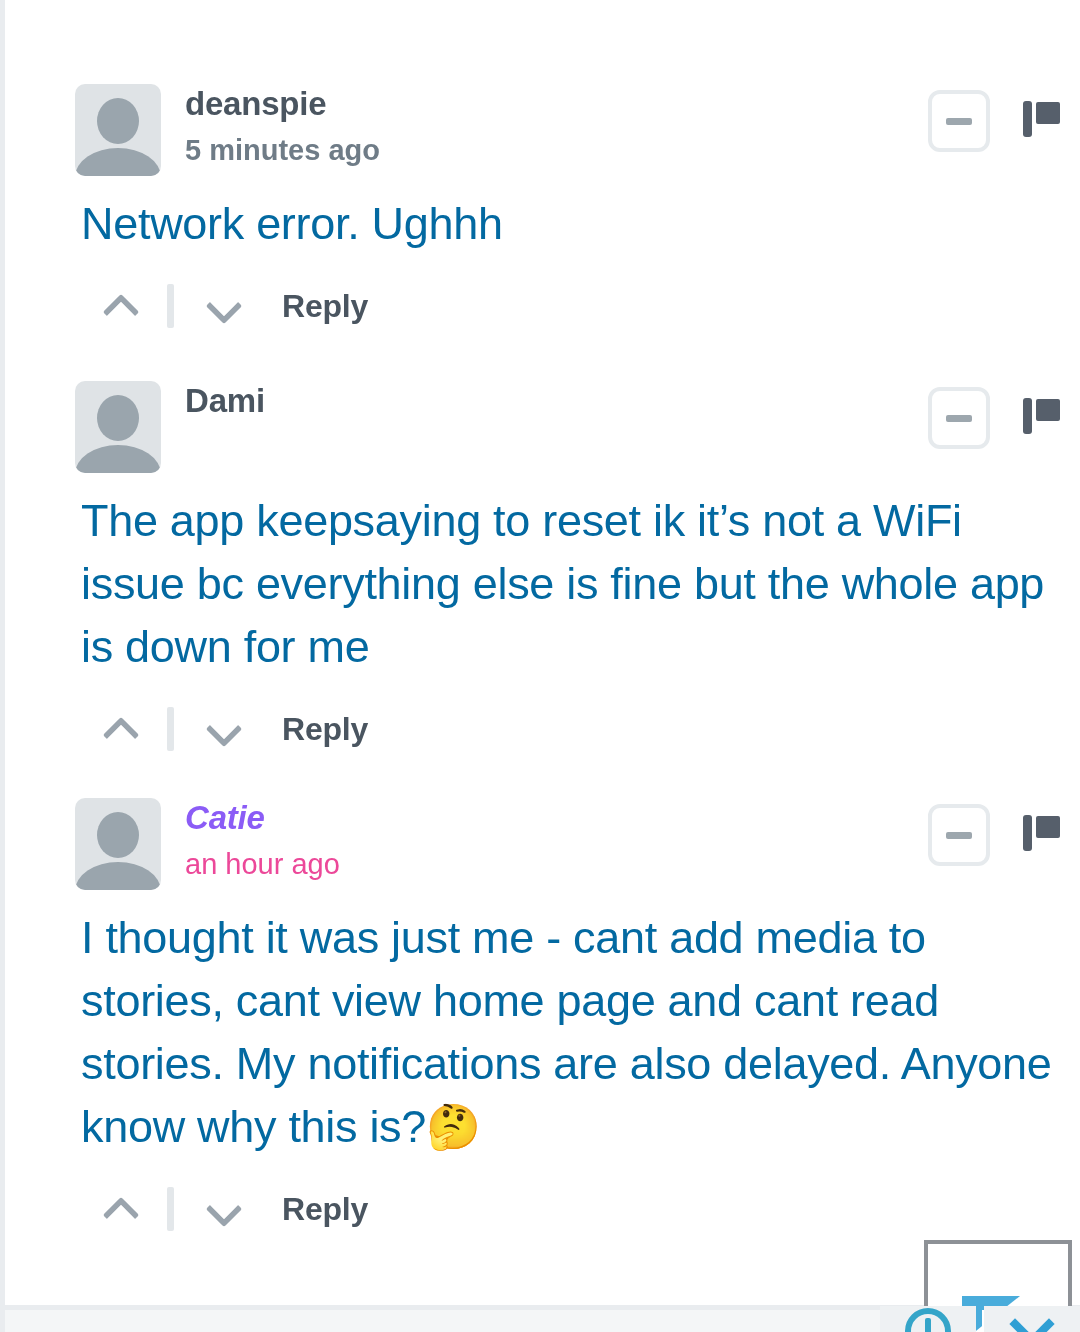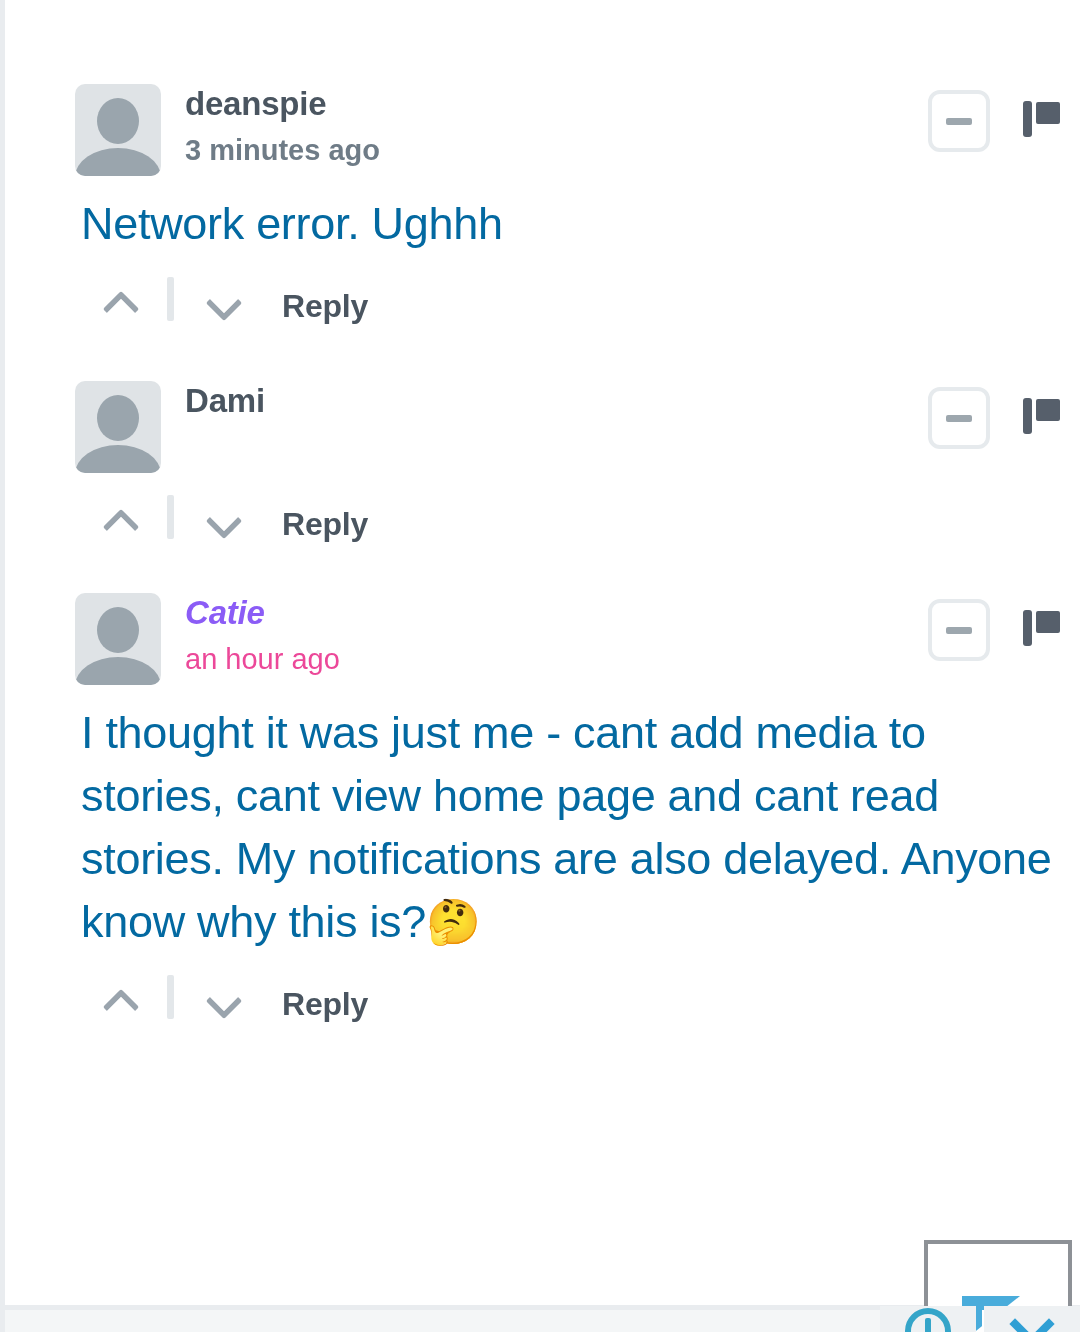--- a/index.html
+++ b/index.html
@@ -180,20 +180,21 @@
     word-wrap: break-word;
   }
   .c-body .emoji {
     font-size: 44px;
     line-height: 1;
   }
 
   
   .c-footer {
     display: flex;
+    align-items: center;
     margin: 22px 0 0 18px;
     height: 58px;
   }
   .vote {
     width: 52px;
     height: 52px;
     display: flex;
     align-items: center;
     justify-content: center;
     cursor: pointer;
@@ -355,21 +356,21 @@
   <div class="thread">
 
     <div class="comment" style="padding-top:44px;">
       <div class="c-header">
         <div class="avatar">
           <span class="a-head"></span>
           <span class="a-body"></span>
         </div>
         <div class="c-meta">
           <div class="c-author">deanspie</div>
-          <div class="c-time">3 minutes ago</div>
+          <div class="c-time">5 minutes ago</div>
         </div>
         <div class="c-actions">
           <button class="collapse-btn">
             <span class="bar"></span>
           </button>
           <button class="flag-btn">
             <span class="pole"></span>
             <span class="cloth"></span>
           </button>
         </div>
@@ -401,20 +402,21 @@
         <div class="c-actions">
           <button class="collapse-btn">
             <span class="bar"></span>
           </button>
           <button class="flag-btn">
             <span class="pole"></span>
             <span class="cloth"></span>
           </button>
         </div>
       </div>
+      <div class="c-body">The app keepsaying to reset ik it’s not a WiFi issue bc everything else is fine but the whole app is down for me</div>
       <div class="c-footer">
         <button class="vote">
           <span class="chev up"></span>
         </button>
         <span class="divider-v"></span>
         <button class="vote">
           <span class="chev down"></span>
         </button>
         <button class="reply-btn">Reply</button>
       </div>

